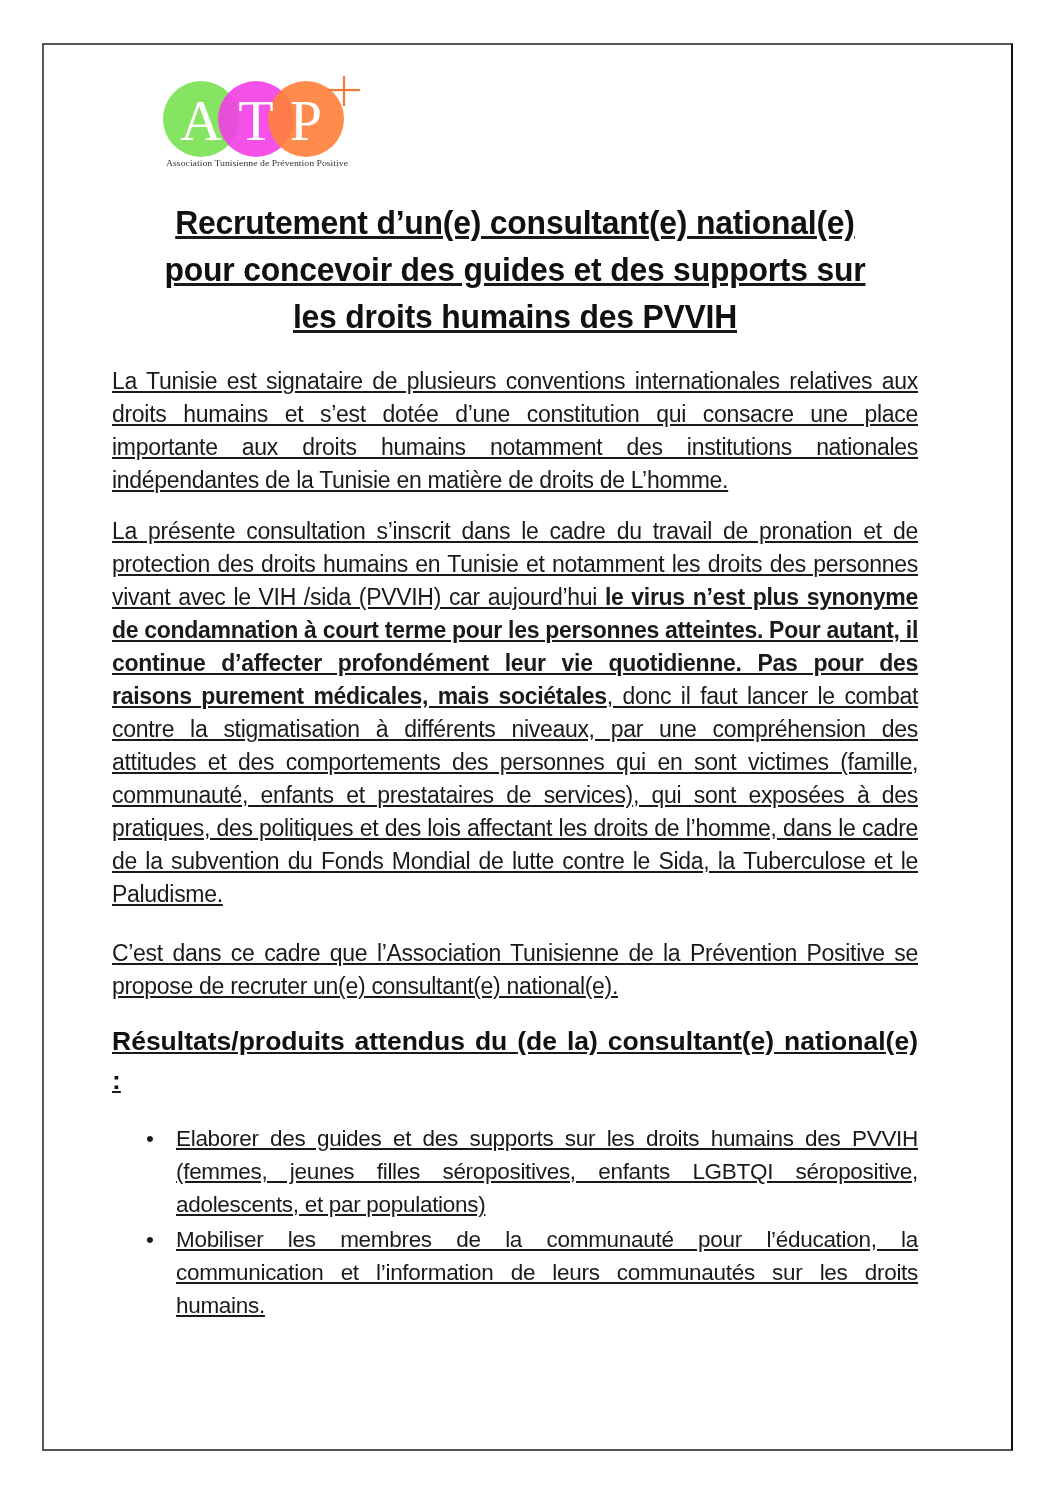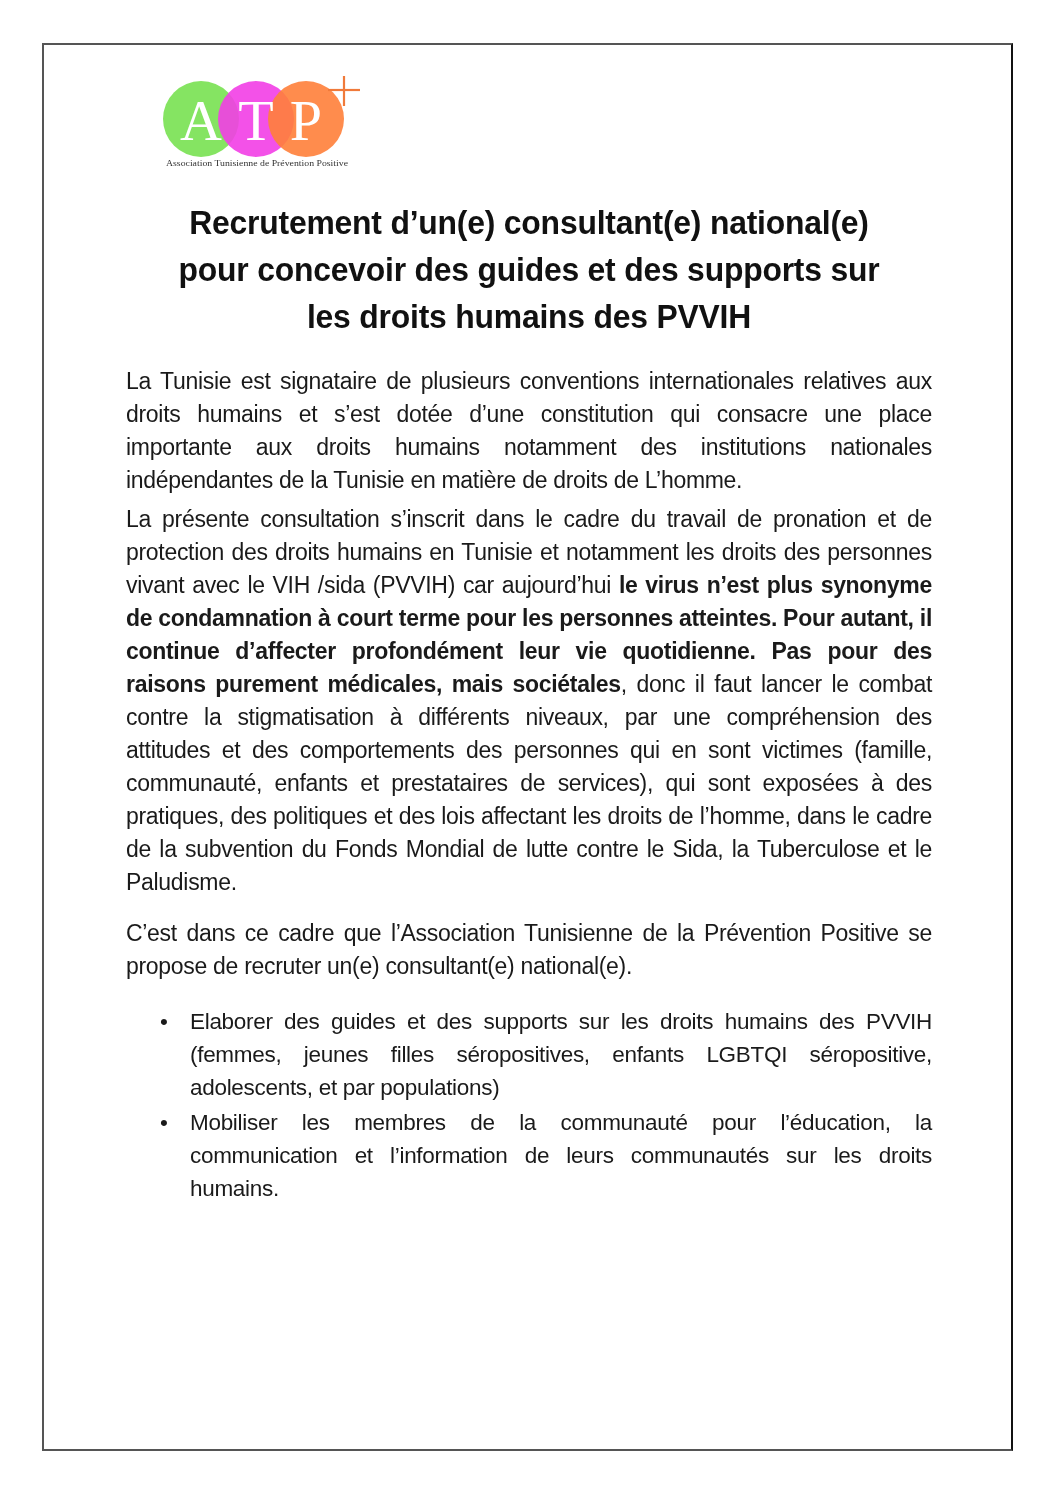--- a/index.html
+++ b/index.html
@@ -1,25 +1,25 @@
 <!DOCTYPE html>
 <html><head>
 <meta charset="utf-8">
 <style>
   html, body { margin:0; padding:0; background:#ffffff; }
   body { width:1058px; height:1497px; position:relative; overflow:hidden; font-family:"Liberation Sans", sans-serif; color:#1a1a1a; }
   .page-border { position:absolute; left:42px; top:43px; width:971px; height:1408px; border:2px solid #555555; border-right-color:#111; box-sizing:border-box; }
   .logo { position:absolute; left:160px; top:74px; width:210px; height:100px; }
   .logo svg { display:block; }
-  .content { position:absolute; left:126px; top:200px; width:806px; }
+  .content { position:absolute; left:112px; top:200px; width:806px;text-decoration:underline; }
   .title { font-weight:bold; font-size:32.5px; line-height:47px; text-align:center; margin:0; letter-spacing:-0.2px; color:#111; transform:scaleX(0.98); }
   .para { font-size:23px; line-height:33px; text-align:justify; margin:0; letter-spacing:-0.3px; }
   .p1 { margin-top:24px; }
-  .p2 { margin-top:6px; }
-  .p3 { margin-top:18px; }
+  .p2 { margin-top:18px; }
+  .p3 { margin-top:26px; }
   .b { font-weight:bold; }
   .section-heading { font-weight:bold; font-size:26.5px; line-height:39px; text-align:justify; margin:19px 0 0 0; text-align-last:left; color:#111; }
   ul.bullets { list-style:none; margin:22px 0 0 0; padding:0; }
   ul.bullets li { position:relative; padding-left:64px; font-size:22.5px; line-height:33px; text-align:justify; letter-spacing:-0.3px; margin-bottom:2px; }
   ul.bullets li .bullet { position:absolute; left:34px; top:0; }
 </style>
 </head>
 <body>
 
 <div class="page-border"></div>
@@ -46,20 +46,21 @@
     <span>pour concevoir des guides et des supports sur</span><br>
     <span>les droits humains des PVVIH</span>
   </h1>
 
   <p class="para p1">La Tunisie est signataire de plusieurs conventions internationales relatives aux droits humains et s’est dotée d’une constitution qui consacre une place importante aux droits humains notamment des institutions nationales indépendantes de la Tunisie en matière de droits de L’homme.</p>
 
   <p class="para p2"><span>La présente consultation s’inscrit dans le cadre du travail de pronation et de protection des droits humains en Tunisie et notamment les droits des personnes vivant avec le VIH /sida (PVVIH) car aujourd’hui </span><span class="b">le virus n’est plus synonyme de condamnation à court terme pour les personnes atteintes. Pour autant, il continue d’affecter profondément leur vie quotidienne. Pas pour des raisons purement médicales, mais sociétales</span><span>, donc il faut lancer le combat contre la stigmatisation à différents niveaux, par une compréhension des attitudes et des comportements des personnes qui en sont victimes (famille, communauté, enfants et prestataires de services), qui sont exposées à des pratiques, des politiques et des lois affectant les droits de l’homme, dans le cadre de la subvention du Fonds Mondial de lutte contre le Sida, la Tuberculose et le Paludisme.</span></p>
 
   <p class="para p3">C’est dans ce cadre que l’Association Tunisienne de la Prévention Positive se propose de recruter un(e) consultant(e) national(e).</p>
 
+  <h2 class="section-heading">Résultats/produits attendus du (de la) consultant(e) national(e) :</h2>
 
   <ul class="bullets">
     <li>
       <span class="bullet">•</span>
       <span>Elaborer des guides et des supports sur les droits humains des PVVIH (femmes, jeunes filles séropositives, enfants LGBTQI séropositive, adolescents, et par populations)</span>
     </li>
     <li>
       <span class="bullet">•</span>
       <span>Mobiliser les membres de la communauté pour l’éducation, la communication et l’information de leurs communautés sur les droits humains.</span>
     </li>

